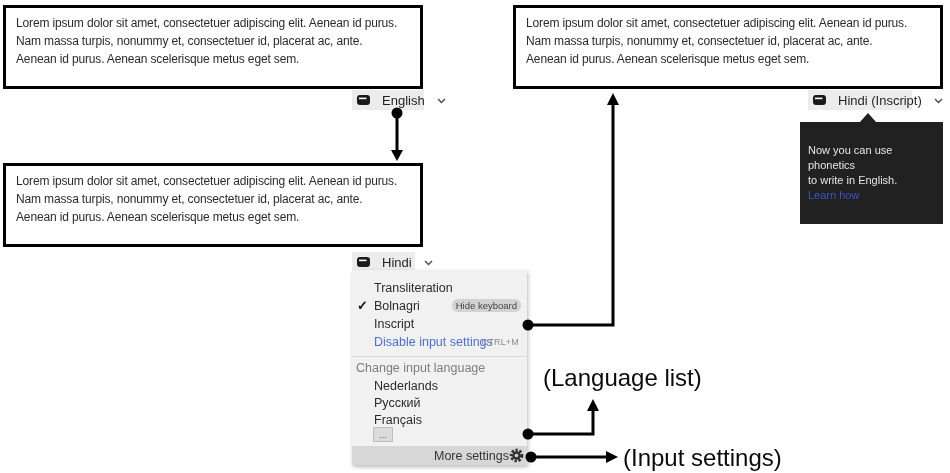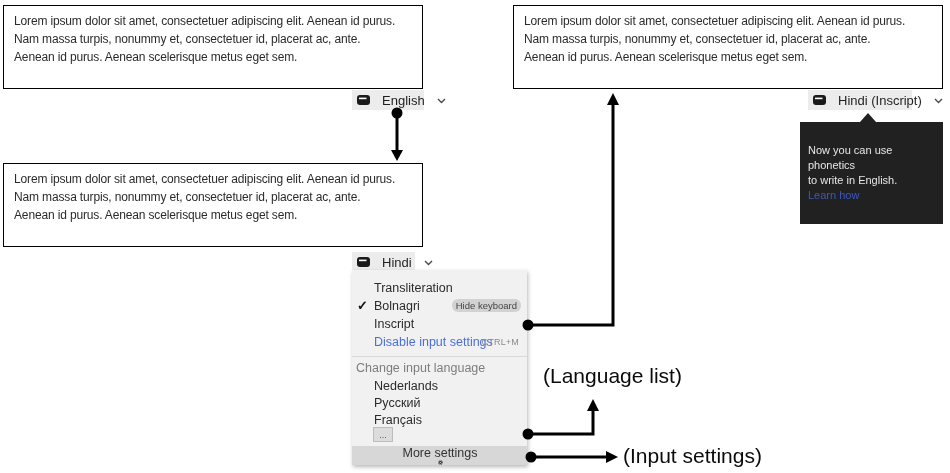--- a/index.html
+++ b/index.html
@@ -2,21 +2,21 @@
 <html><head>
 <meta charset="utf-8">
 <style>
   html,body{margin:0;padding:0;background:#fff;}
   #canvas{
     position:relative;width:950px;height:473px;background:#ffffff;
     font-family:"Liberation Sans",sans-serif;color:#222;overflow:hidden;
   }
   
   .textbox{
-    position:absolute;background:#fff;border:1px solid #000000;
+    position:absolute;background:#fff;border:3px solid #000000;
     padding:6px 10px;font-size:12px;line-height:18px;letter-spacing:-0.15px;
     color:#2b2b2b;white-space:pre;overflow:hidden;box-sizing:border-box;
   }
   #box-english{left:3px;top:5px;width:420px;height:84px;}
   #box-hindi{left:3px;top:163px;width:420px;height:84px;}
   #box-inscript{left:513px;top:5px;width:430px;height:84px;}
   
   .lang-btn{
     position:absolute;height:20px;display:flex;align-items:center;gap:12px;
     background:#ececec;padding:0 5px;font-size:13px;color:#1f1f1f;cursor:pointer;
@@ -51,36 +51,36 @@
   #mi-ru{top:124px;}
   #mi-fr{top:141px;}
   #mi-more-langs{
     position:absolute;left:21px;top:157px;width:18px;height:13px;
     background:#dcdcdc;border:1px solid #bdbdbd;font-size:9px;color:#555;
     display:flex;align-items:center;justify-content:center;line-height:6px;cursor:pointer;
   }
   #row-more{
     position:absolute;left:0;top:176px;width:100%;height:19px;background:#d7d7d7;
     display:flex;align-items:center;justify-content:flex-end;
-    padding:0 3px 0 4px;box-sizing:border-box;font-size:12.5px;color:#333;cursor:pointer;flex-direction:column;
+    padding:0 3px 0 4px;box-sizing:border-box;font-size:12.5px;color:#333;cursor:pointer;
   }
   
   #tooltip{
     position:absolute;left:800px;top:122px;width:143px;background:#212121;
     color:#e6e6e6;font-size:11px;line-height:15px;padding:6px 8px;box-sizing:border-box;
     white-space:pre-line;
   }
   #tooltip-pointer{
     position:absolute;left:860px;top:113px;width:0;height:0;
     border-left:8px solid transparent;border-right:8px solid transparent;
     border-bottom:9px solid #212121;
   }
   #tooltip-link{color:#3a57c4;cursor:pointer;}
   
-  .anno{position:absolute;font-size:21px;color:#0b0b0b;white-space:nowrap;}
+  .anno{position:absolute;font-size:24px;color:#0b0b0b;white-space:nowrap;}
   #anno-langlist{left:543px;top:364px;}
   #anno-inputsettings{left:623px;top:444px;}
   
   #overlay{position:absolute;left:0;top:0;pointer-events:none;z-index:6;}
 </style>
 </head>
 <body>
 
 <div id="canvas">
 

